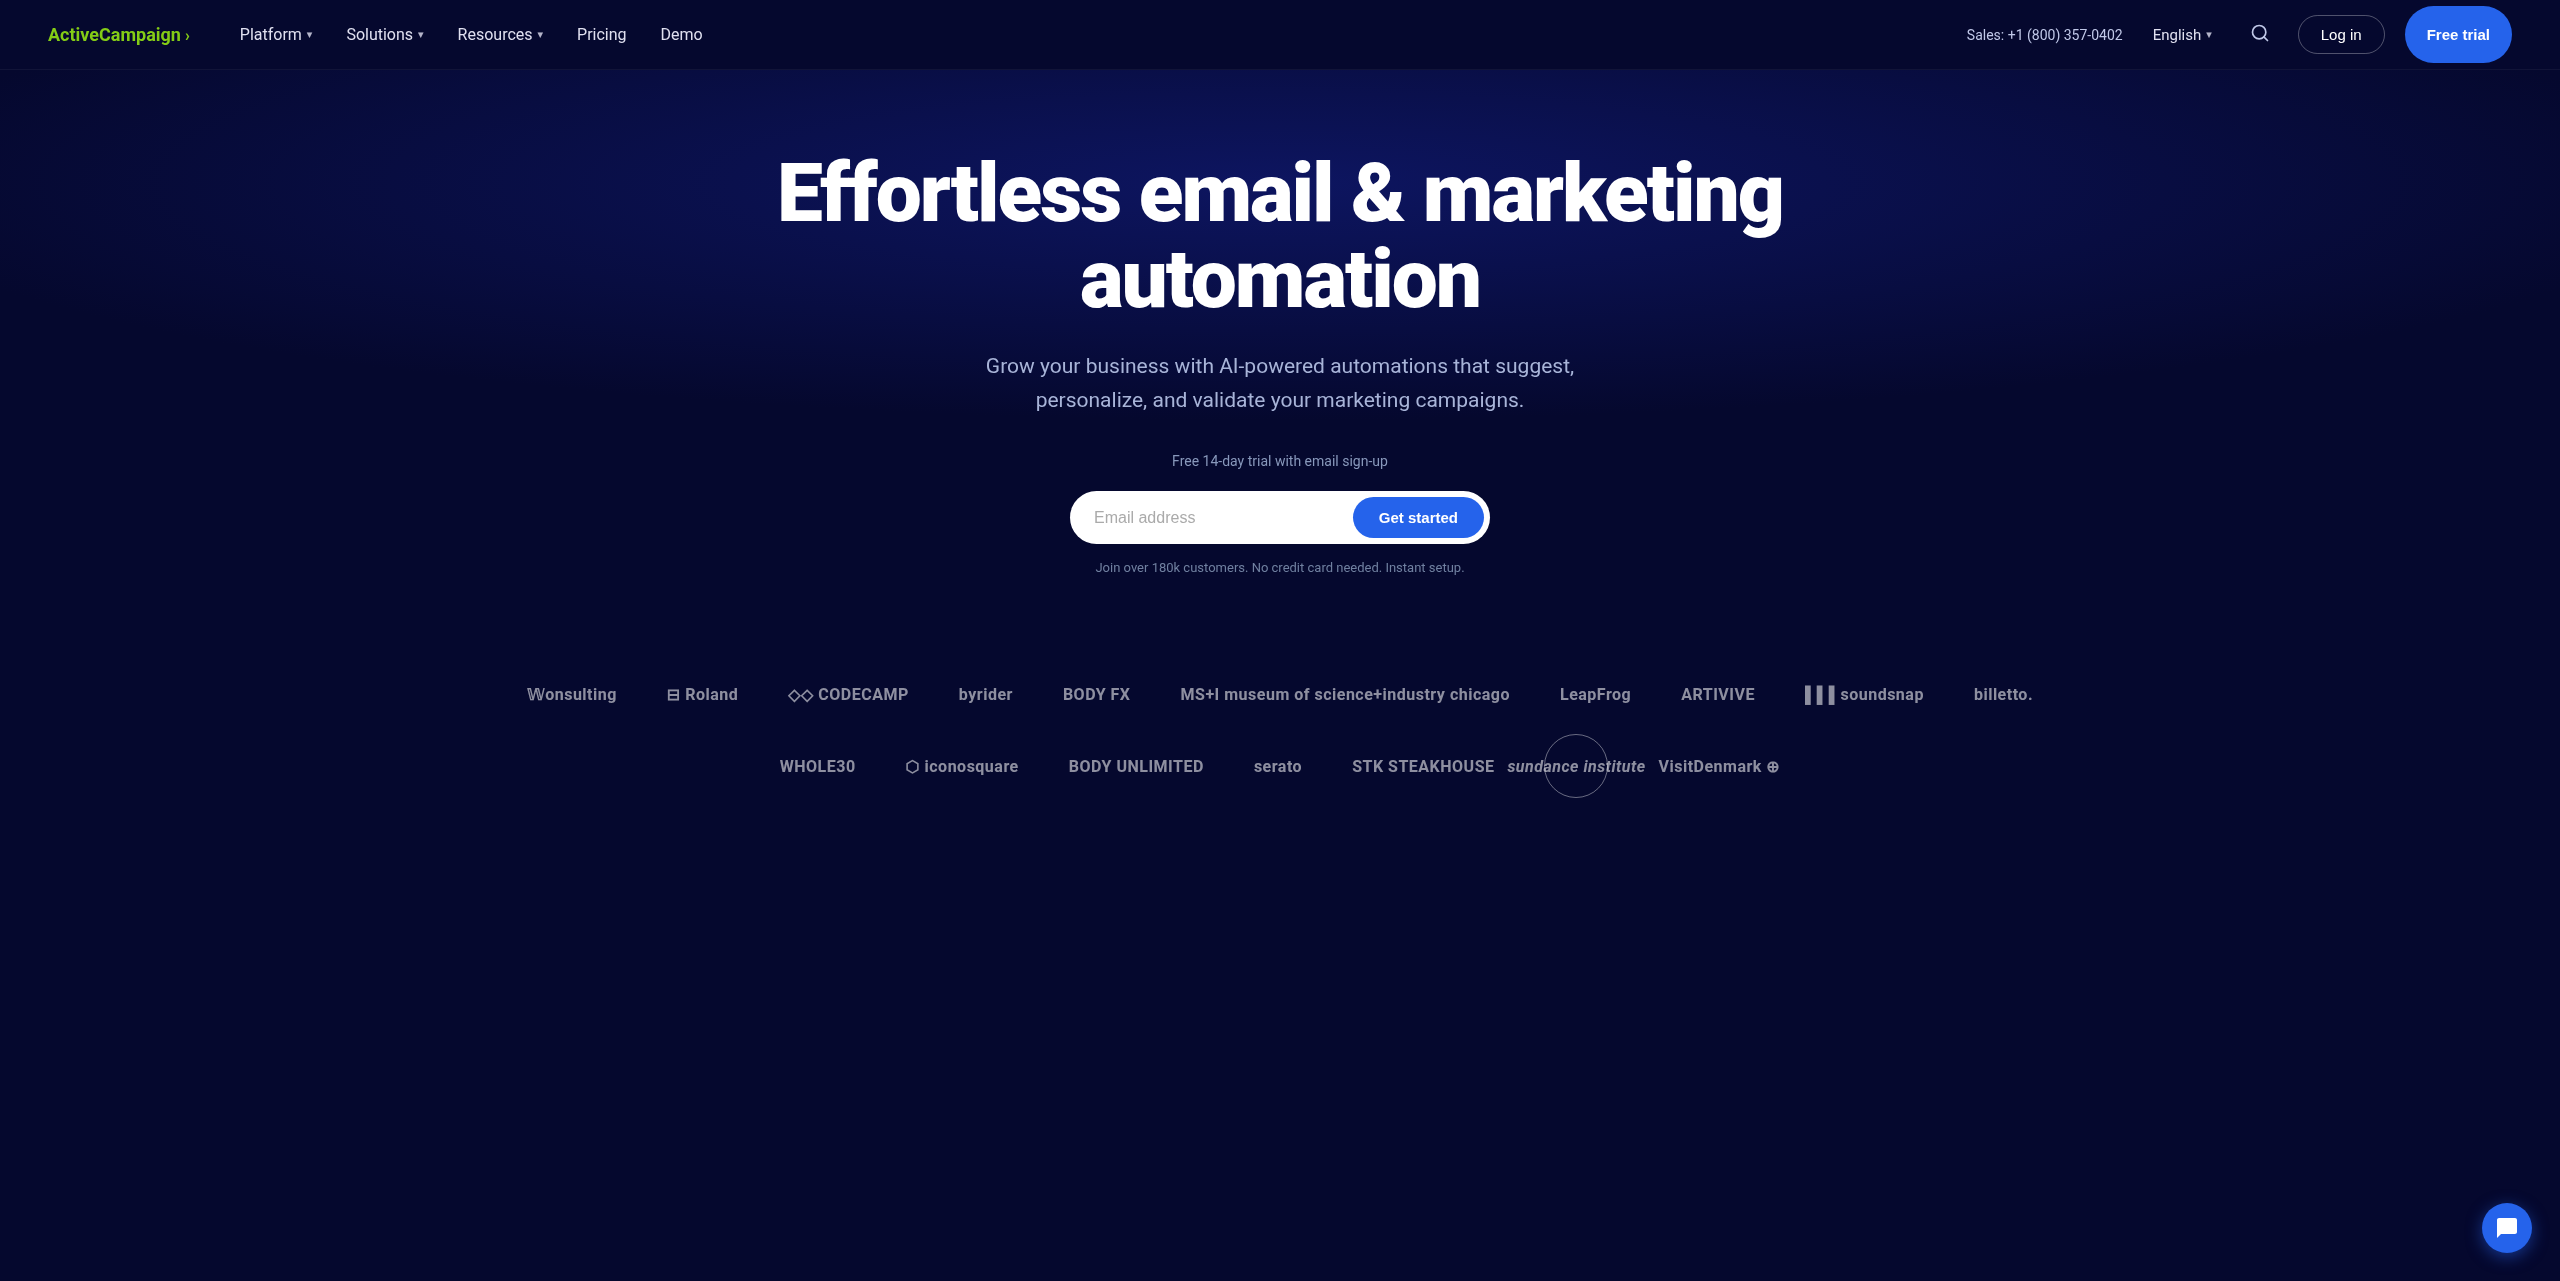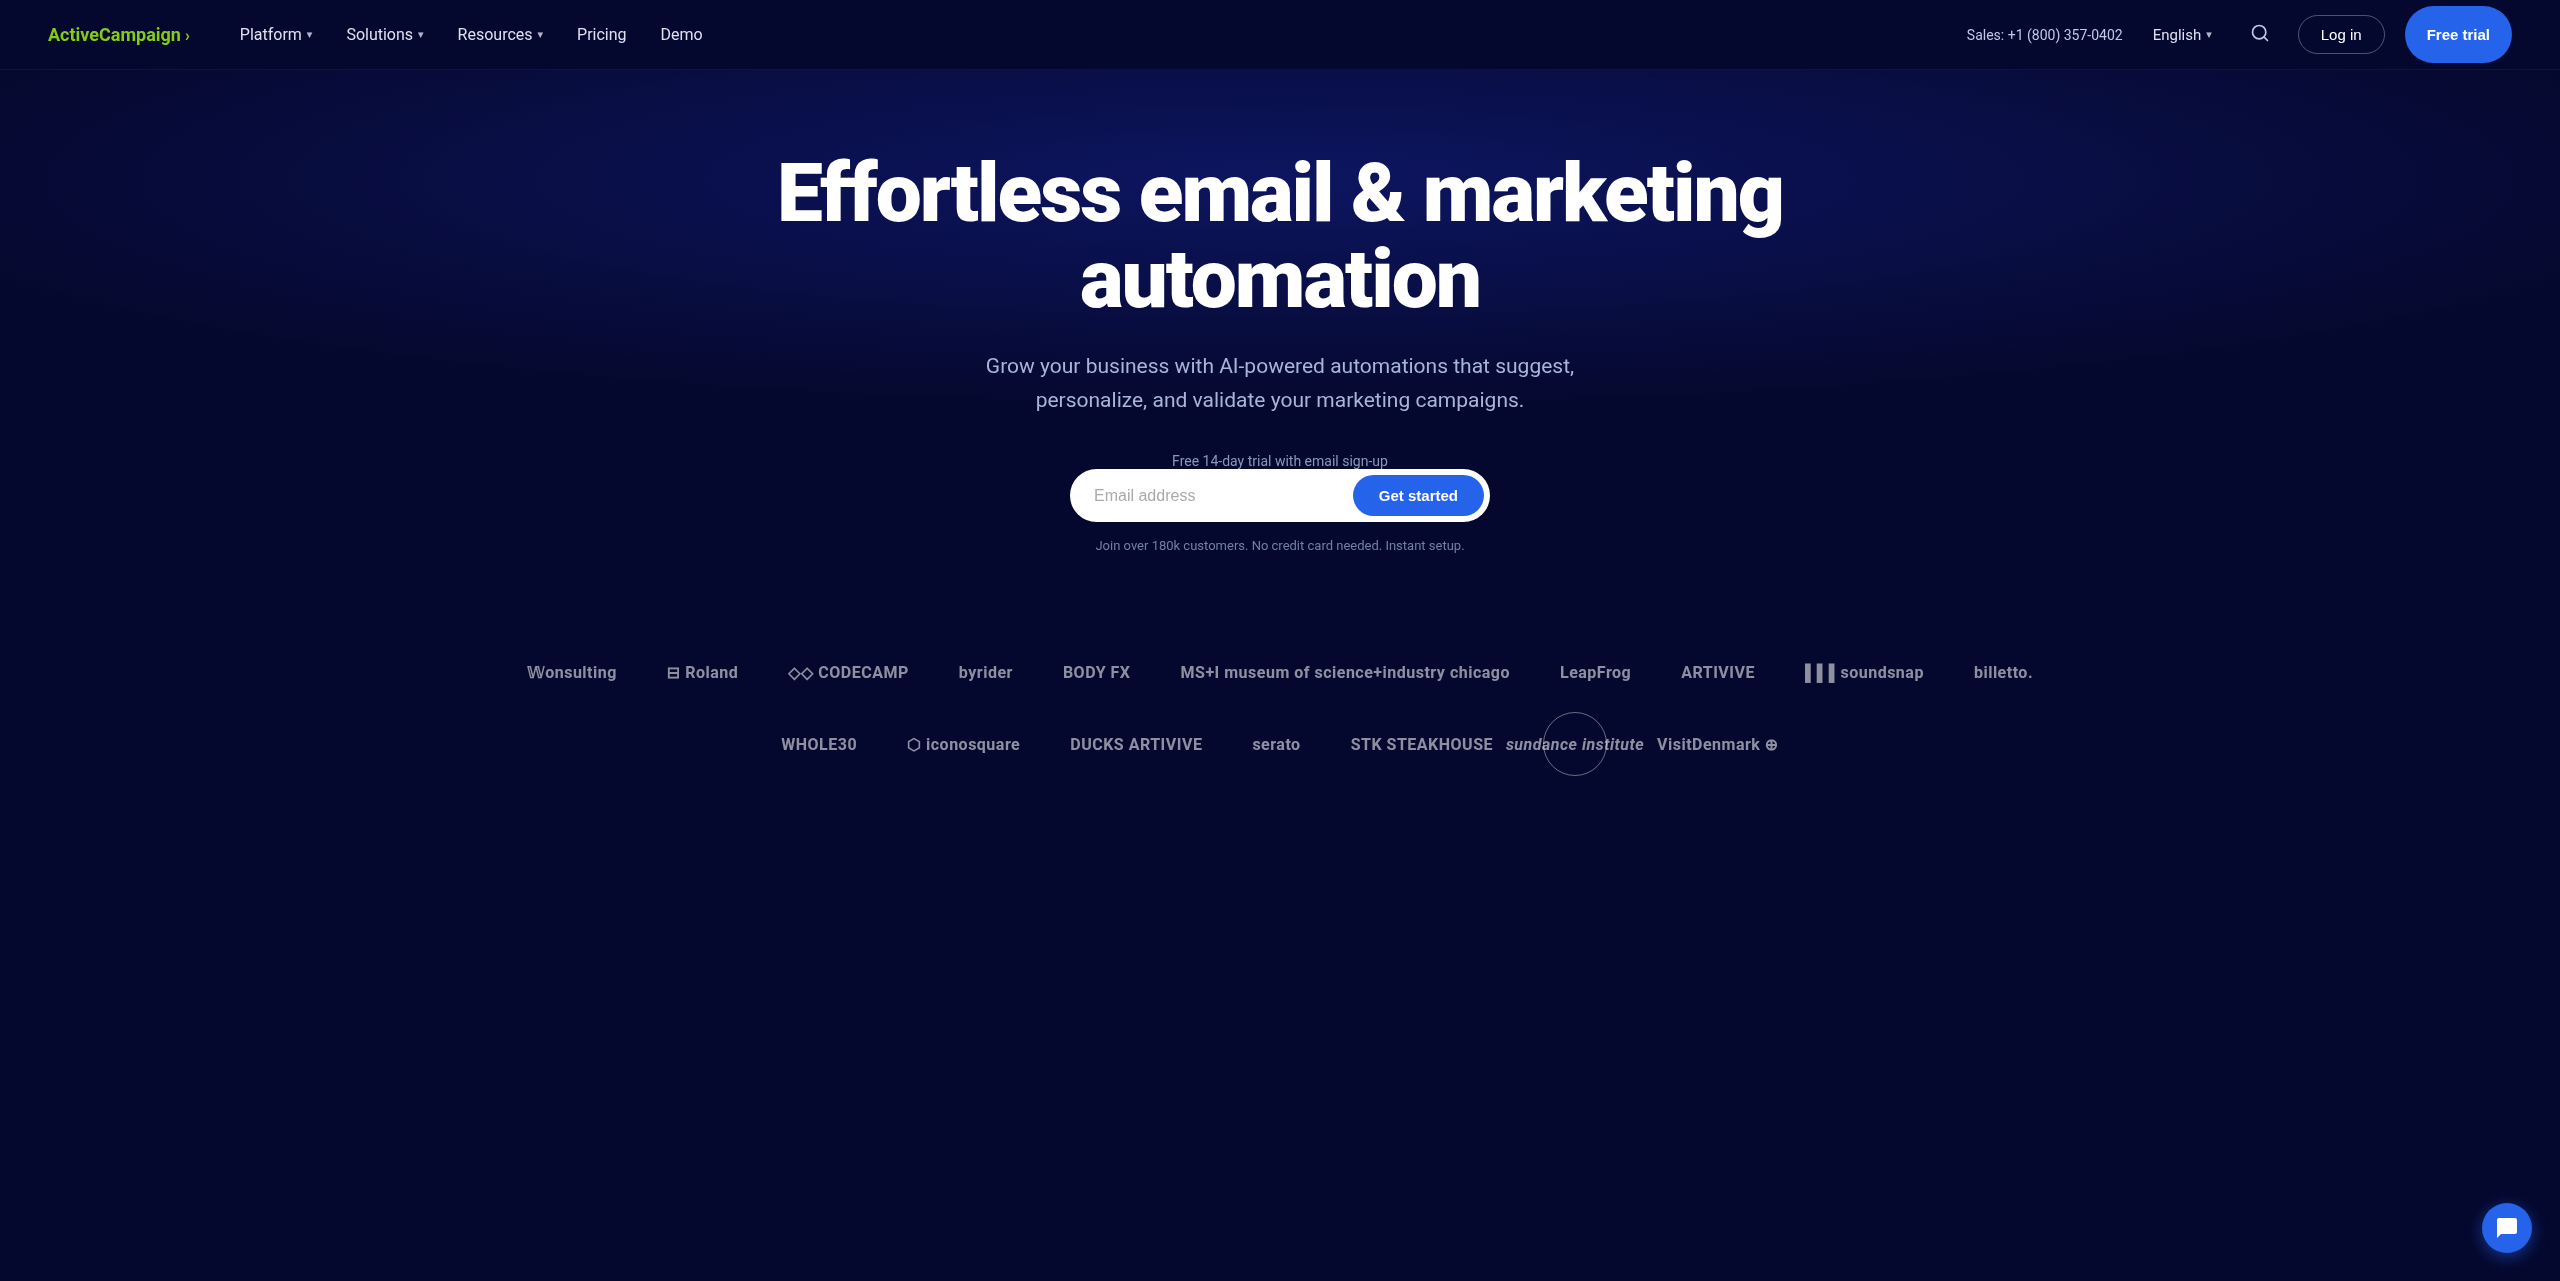--- a/index.html
+++ b/index.html
@@ -132,21 +132,21 @@
     .hero-subtitle {
       font-size: 21px;
       color: #a8b4d8;
       max-width: 640px;
       line-height: 1.6;
       margin-bottom: 36px;
     }
     .trial-label {
       font-size: 14px;
       color: #8898bb;
-      margin-bottom: 0;
+      margin-bottom: 22px;
     }
     .email-form {
       display: flex;
       background: #ffffff;
       border-radius: 50px;
       padding: 6px 6px 6px 24px;
       width: 420px;
       max-width: 100%;
       margin-bottom: 16px;
     }
@@ -299,21 +299,21 @@
       <div class="brand-logo">BODY FX</div>
       <div class="brand-logo">MS+I museum of science+industry chicago</div>
       <div class="brand-logo">LeapFrog</div>
       <div class="brand-logo">ARTIVIVE</div>
       <div class="brand-logo">▌▌▌soundsnap</div>
       <div class="brand-logo">billetto.</div>
     </div>
   <div class="brands-row" id="brands-row-2">
       <div class="brand-logo">WHOLE30</div>
       <div class="brand-logo">⬡ iconosquare</div>
-      <div class="brand-logo">DUCKS ARTIVIVE</div>
+      <div class="brand-logo">BODY UNLIMITED</div>
       <div class="brand-logo">serato</div>
       <div class="brand-logo">STK STEAKHOUSE</div>
       <div class="brand-logo outlined" style="font-size: 16px; font-style: italic;">sundance institute</div>
       <div class="brand-logo">VisitDenmark ⊕</div>
     </div>
 </section>
 
 <div class="chat-bubble">
   <svg viewBox="0 0 24 24" xmlns="http://www.w3.org/2000/svg">
     <path d="M20 2H4c-1.1 0-2 .9-2 2v18l4-4h14c1.1 0 2-.9 2-2V4c0-1.1-.9-2-2-2z"></path>

